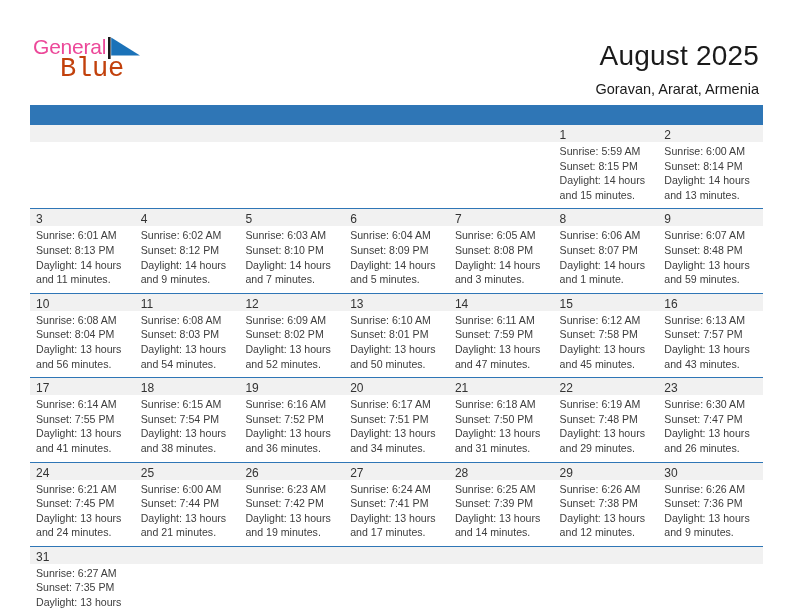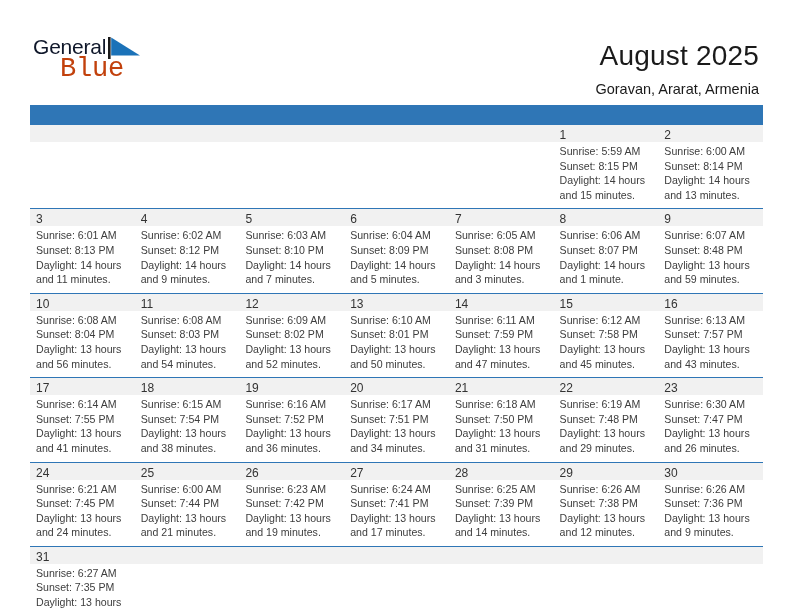--- a/index.html
+++ b/index.html
@@ -36,21 +36,21 @@
     top: 8px;
     width: 230px;
     height: 56px;
   }
   .brand-general {
     position: absolute;
     left: 0;
     top: 0;
     font-size: 21px;
     letter-spacing: -0.2px;
-    color: #0f172a;
+    color: #ec4899;
     font-family: "Liberation Sans", sans-serif;
     line-height: 1;
   }
   .brand-blue {
     position: absolute;
     left: 27px;
     top: 20px;
     font-size: 27px;
     letter-spacing: -0.2px;
     color: #c2410c;

